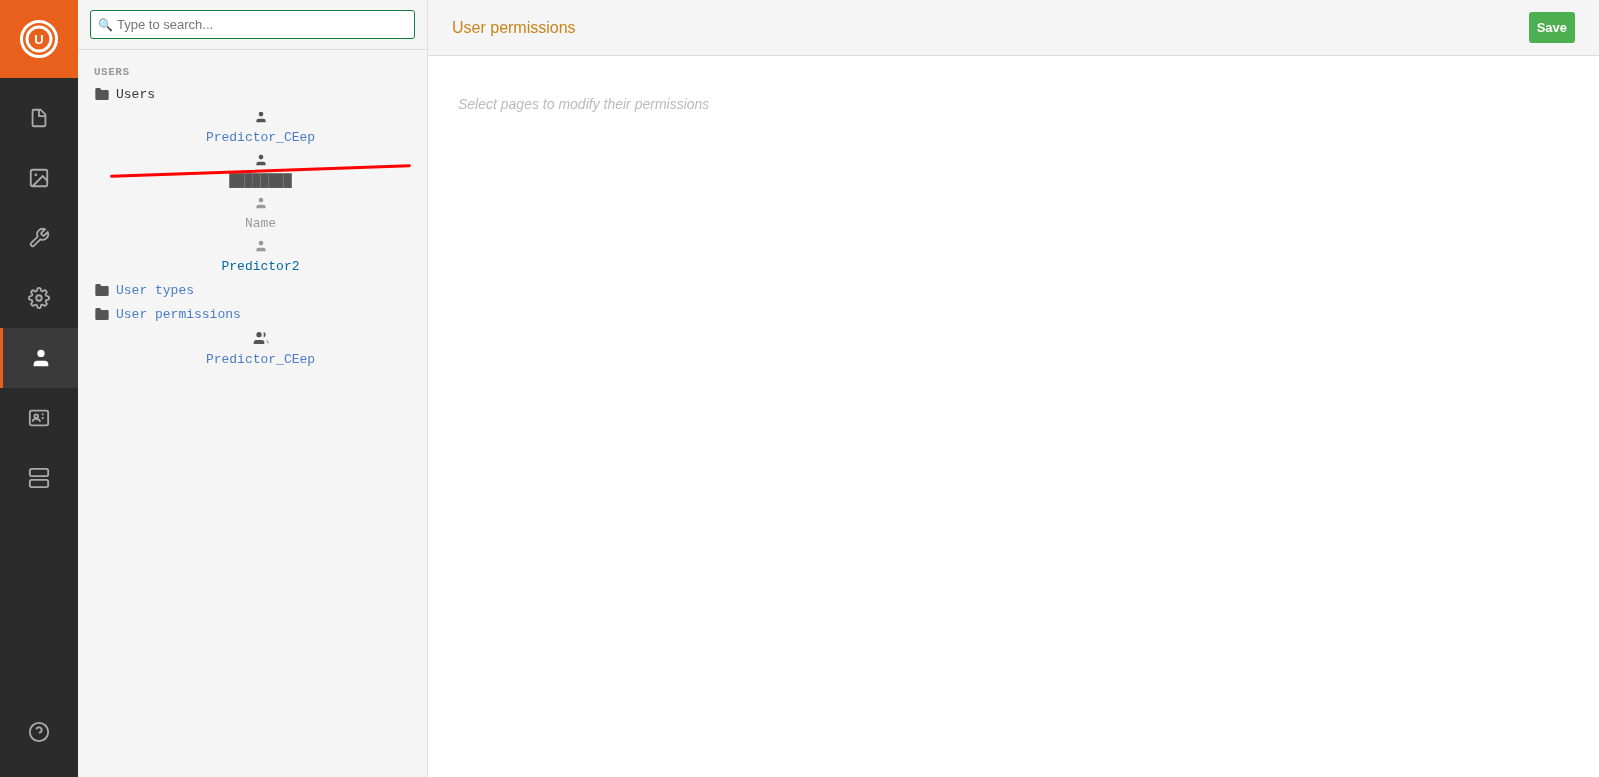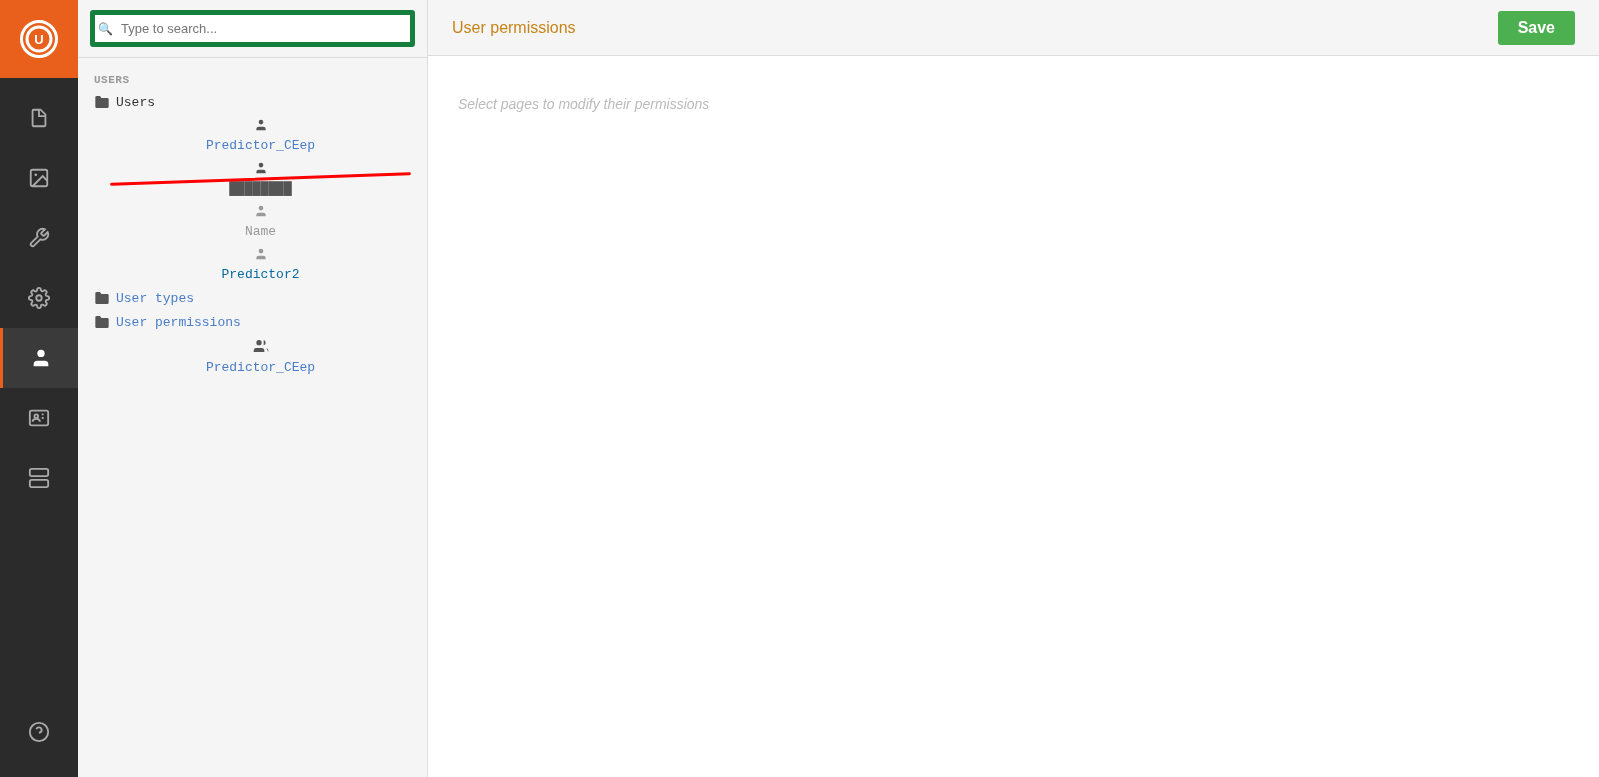--- a/index.html
+++ b/index.html
@@ -113,21 +113,21 @@
     .search-icon-inline {
       position: absolute;
       left: 8px;
       color: #aaa;
       font-size: 12px;
     }
 
     .search-input {
       width: 100%;
       padding: 6px 8px 6px 26px;
-      border: 5px solid #15803d;
+      border: 1px solid #15803d;
       border-radius: 3px;
       font-size: 13px;
       background: #fff;
       color: #1d4ed8;
       outline: none;
     }
 
     .sidebar-content {
       flex: 1;
       overflow-y: auto;
@@ -205,23 +205,23 @@
     .main-title {
       font-size: 16px;
       color: #c8841a;
       font-weight: normal;
     }
 
     .save-btn {
       background: #4caf50;
       color: #fff;
       border: none;
-      padding: 8px 20px;
+      padding: 8px 8px;
       border-radius: 3px;
-      font-size: 16px;
+      font-size: 13px;
       cursor: pointer;
       font-weight: bold;
     }
 
     .main-body {
       flex: 1;
       display: flex;
       align-items: flex-start;
       justify-content: flex-start;
       padding: 40px 30px;

